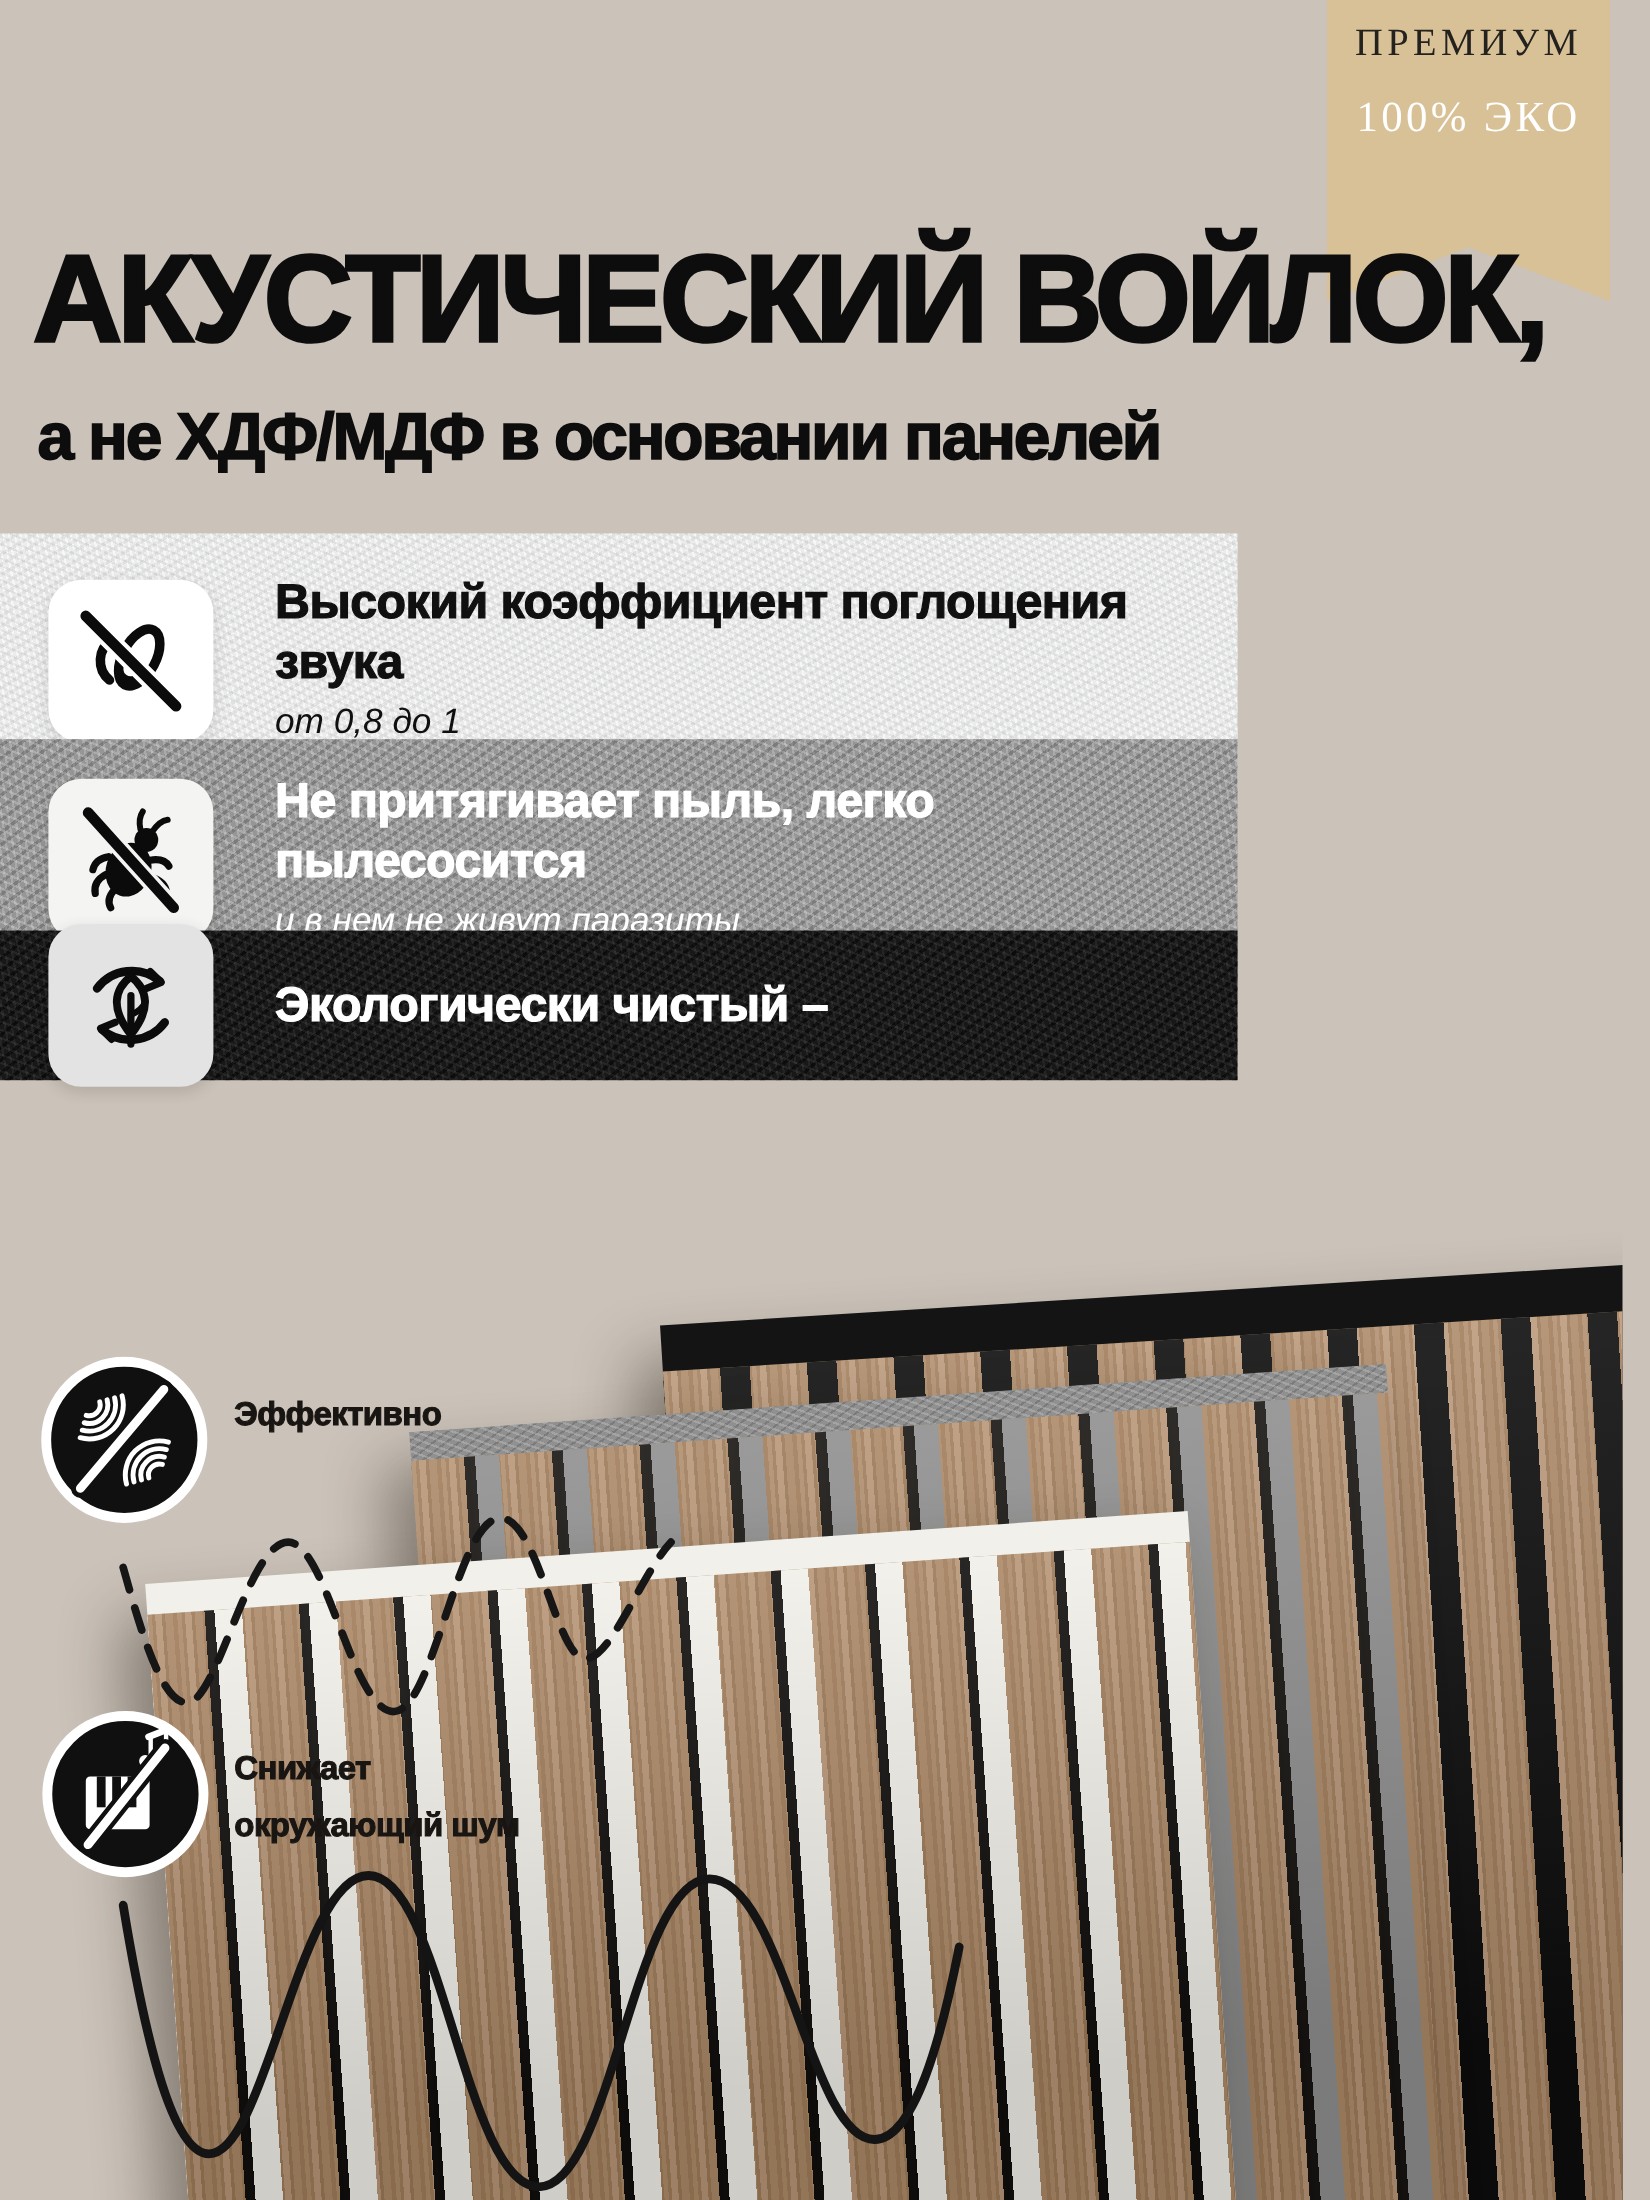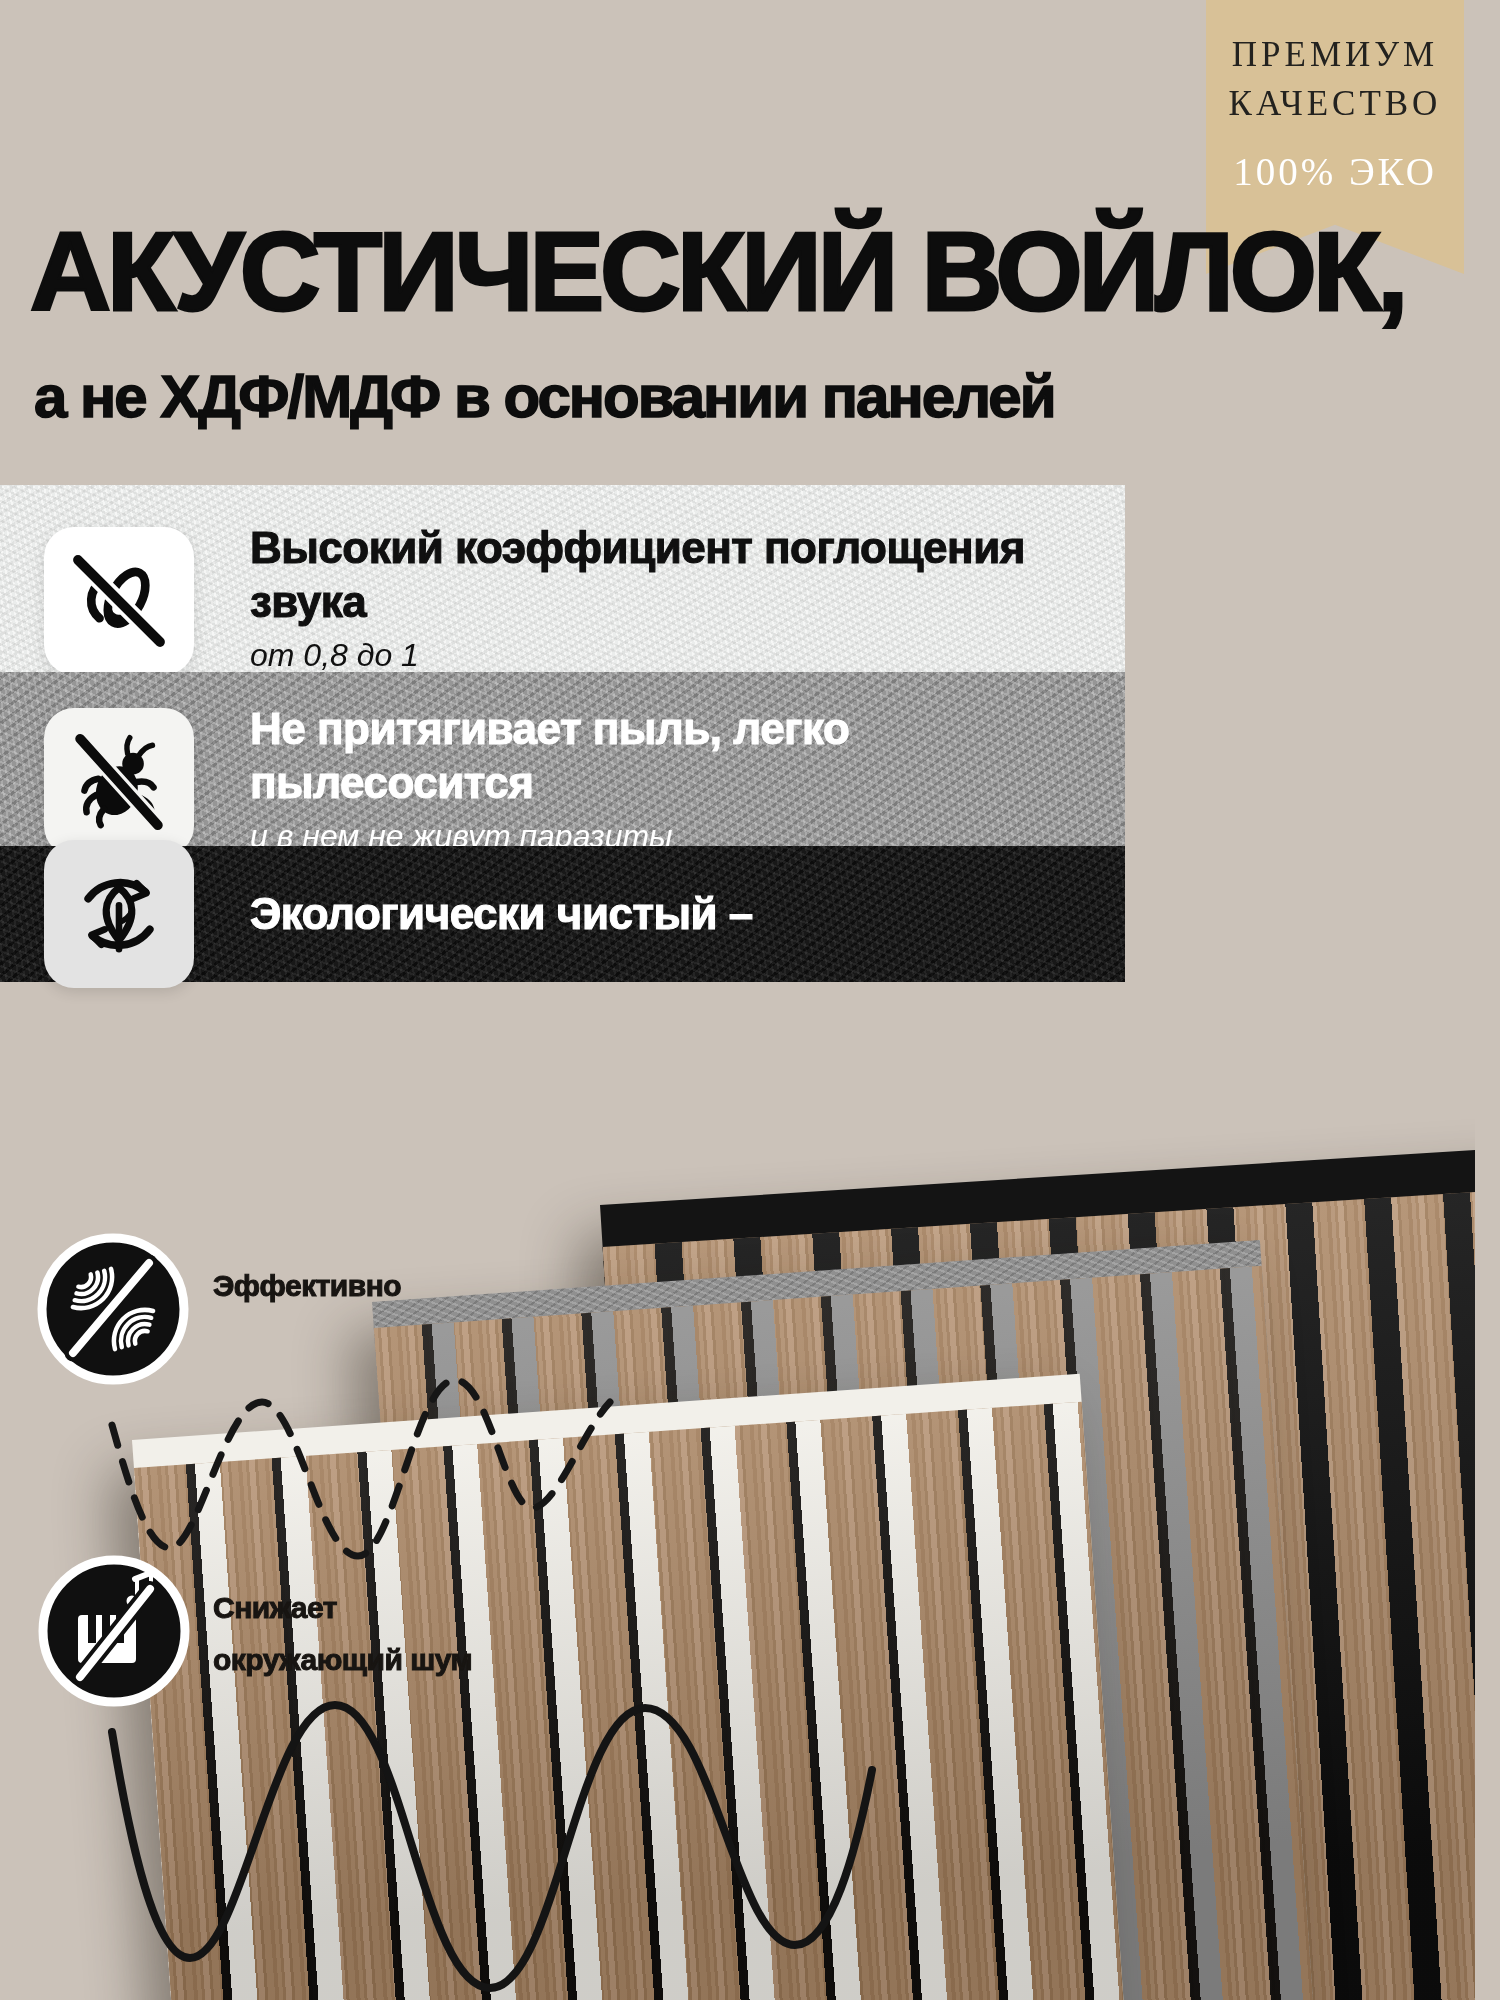--- a/index.html
+++ b/index.html
@@ -5,21 +5,21 @@
   html,body{margin:0;padding:0;}
   .page{position:relative;width:1500px;height:2000px;overflow:hidden;
         background:#cbc2b9;font-family:"Liberation Sans",sans-serif;}
 
   
   .ribbon{position:absolute;left:1206px;top:0;width:258px;height:274px;
           background:#d8c197;text-align:center;
           clip-path:polygon(0 0,100% 0,100% 100%,50% 82%,0 100%);
           font-family:"Liberation Serif",serif;}
   .ribbon .r1,.ribbon .r2{font-size:35px;letter-spacing:4px;color:#23221f;line-height:49px;}
-  .ribbon .r1{padding-top:30px;}
+  .ribbon .r1{padding-top:14px;}
   .ribbon .eco{margin-top:21px;font-size:39px;letter-spacing:3px;color:#ffffff;}
 
   
   .title{position:absolute;left:30px;top:214px;width:1440px;
          font-size:112px;font-weight:700;letter-spacing:-4px;line-height:116px;
          color:#0d0d0d;-webkit-text-stroke:3px #0d0d0d;white-space:nowrap;}
   .subtitle{position:absolute;left:34px;top:362px;
          font-size:60px;font-weight:700;letter-spacing:-2px;
          color:#0d0d0d;-webkit-text-stroke:1.5px #0d0d0d;white-space:nowrap;}
 
@@ -90,21 +90,20 @@
 
   .ic{display:block;}
 </style>
 </head>
 <body>
 
 <div class="page">
 
   <div class="ribbon">
     <div class="r1">ПРЕМИУМ</div>
-    <div class="r2">КАЧЕСТВО</div>
     <div class="eco">100% ЭКО</div>
   </div>
 
   <div class="title">АКУСТИЧЕСКИЙ ВОЙЛОК,</div>
   <div class="subtitle">а не ХДФ/МДФ в основании панелей</div>
 
   <div class="feature f1">
     <div class="tile">
       <svg class="ic" width="108" height="108" viewBox="0 0 100 100">
         <ellipse cx="57" cy="47" rx="14" ry="26" fill="none" stroke="#0b0b0b" stroke-width="8" transform="rotate(28 57 47)"></ellipse>

